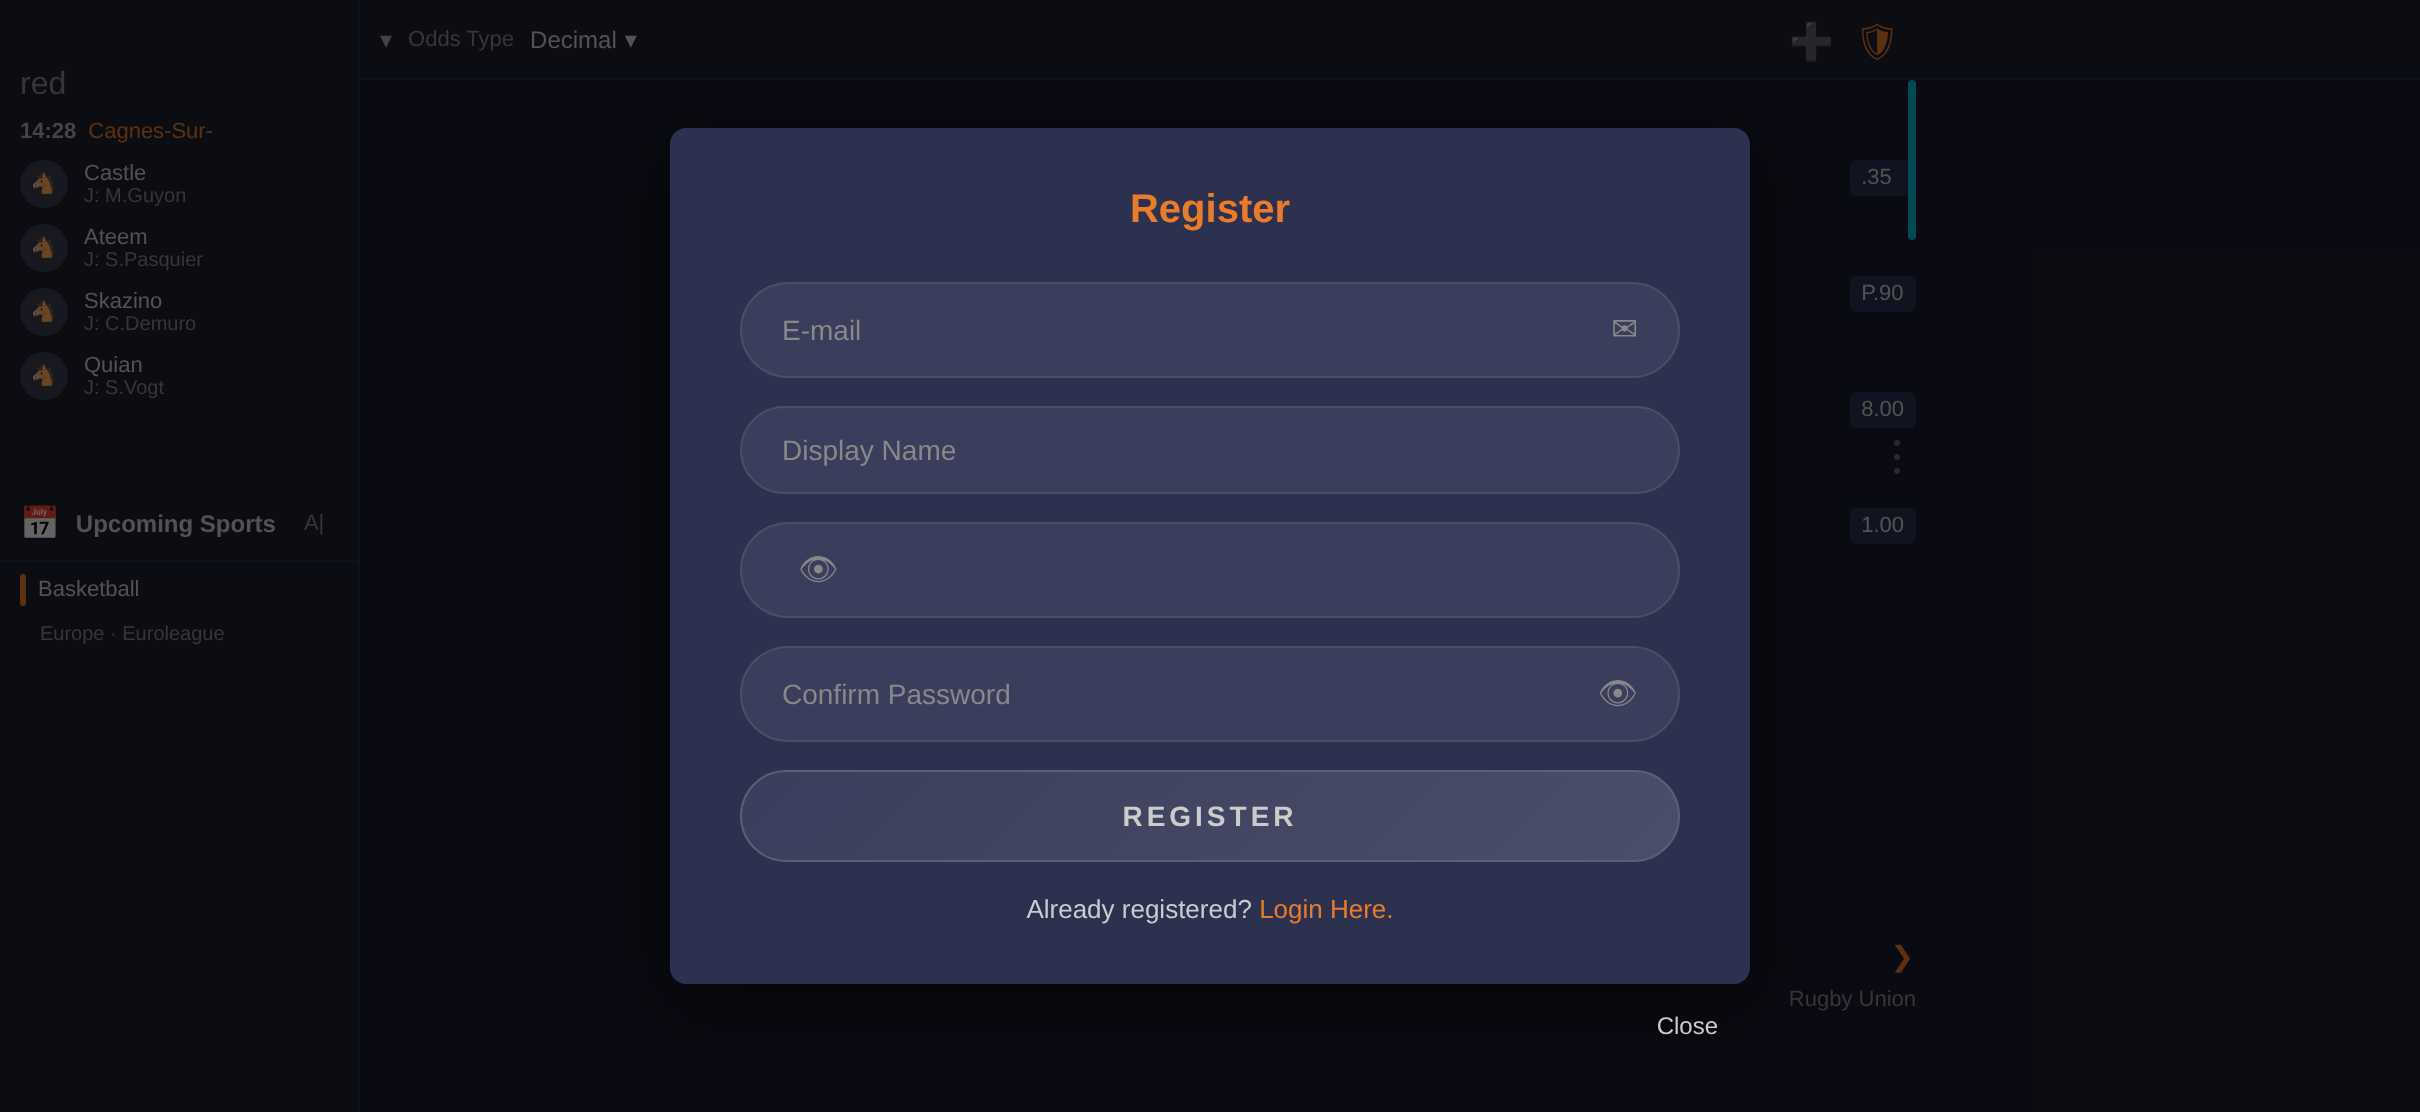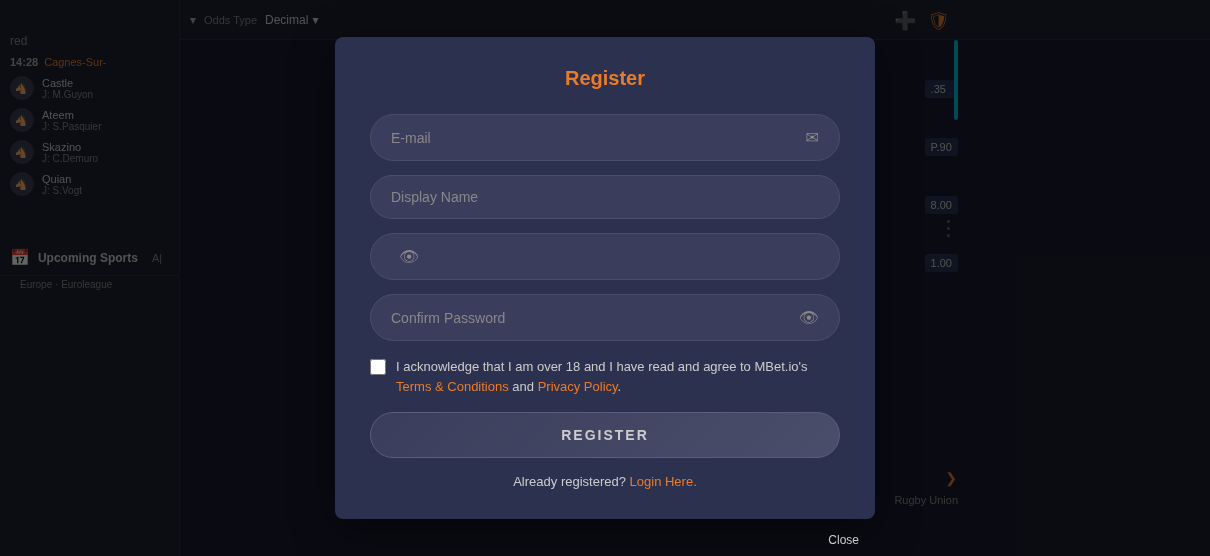--- a/index.html
+++ b/index.html
@@ -26,21 +26,21 @@
       width: 180px;
       background: #1e2130;
       height: 100%;
       flex-shrink: 0;
       padding-top: 30px;
       border-right: 1px solid #2a2e45;
     }
 
     .sidebar-label {
       color: #888;
-      font-size: 12px;
+      font-size: 16px;
       padding: 4px 10px;
     }
 
     
     .main-content {
       flex: 1;
       background: #1a1d2e;
       position: relative;
       overflow: hidden;
     }
@@ -448,20 +448,24 @@
         <span class="horse-jockey">J: S.Vogt</span>
       </div>
     </div>
 
     <div style="margin-top: 40px;">
       <div class="upcoming-header">
         <span class="upcoming-icon">📅</span>
         <span class="upcoming-label">Upcoming Sports</span>
         <span class="upcoming-tab">A|</span>
       </div>
+      <div class="basketball-item">
+        <div class="basketball-bar"></div>
+        <span class="basketball-label">Basketball</span>
+      </div>
       <div class="sub-item">Europe · Euroleague</div>
     </div>
   </div>
 
   <div class="main-content">
 
     <div class="top-bar">
       <span>▾</span>
       <span class="odds-type-label">Odds Type</span>
       <span class="odds-value">
@@ -518,26 +522,20 @@
       <span class="field-icon">👁</span>
     </div>
 
     
     <div class="form-field">
       <input type="password" placeholder="Confirm Password" style="">
       <span class="field-icon">👁</span>
     </div>
 
     
-    <div class="checkbox-row">
-      <input type="checkbox" style="">
-      <span>
-        <span>I acknowledge that I am over 18 and I have read and agree to MBet.io's </span><a class="link-orange" href="#">Terms &amp; Conditions</a><span> and </span><a class="link-orange" href="#">Privacy Policy</a><span>.</span>
-      </span>
-    </div>
 
     
     <button class="register-btn">REGISTER</button>
 
     
     <div class="already-registered">
       <span>Already registered?</span>
       <a class="login-link" href="#">Login Here.</a>
     </div>
 

